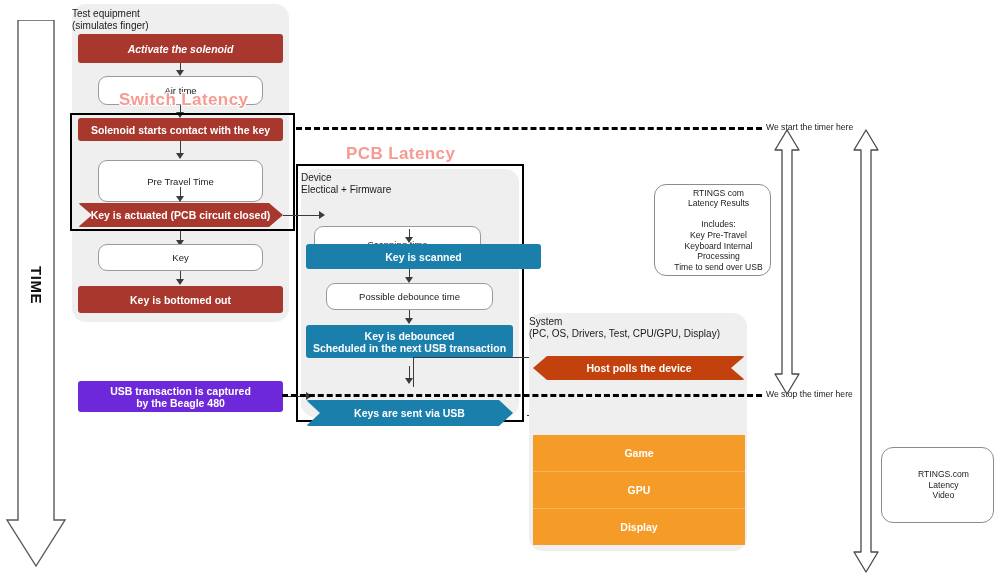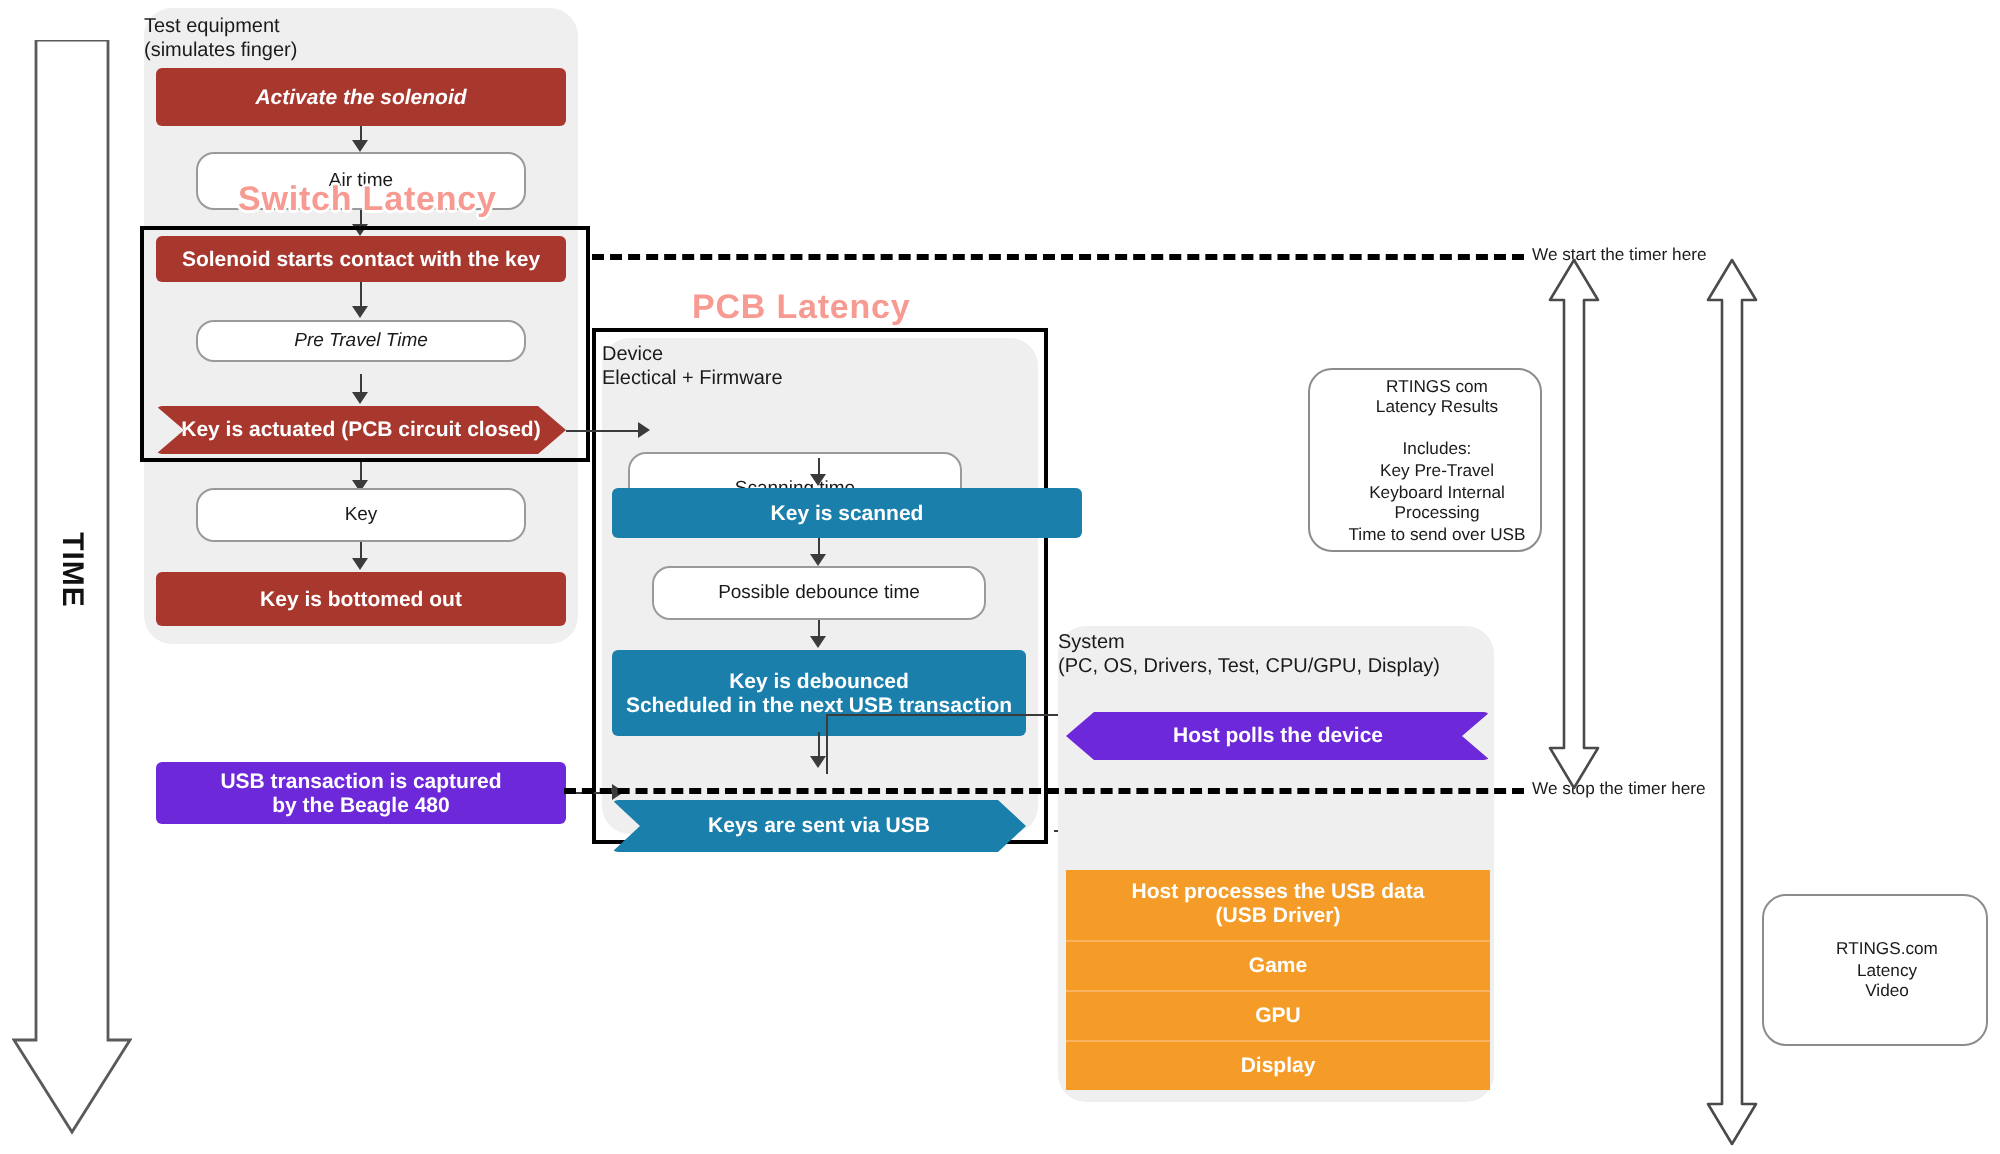--- a/index.html
+++ b/index.html
@@ -28,21 +28,21 @@
   .node-white{
     background:#ffffff;border:1px solid #9a9a9a;border-radius:9px;
     font-size:9.5px;color:#1a1a1a;
   }
   .node-solid{
     color:#ffffff;font-weight:bold;font-size:10.5px;line-height:12px;
   }
   .red{background:#a8372e;}
   .blue{background:#1b7fac;}
   .teal{background:#6d28d9;}
-  .orange{background:#6d28d9;}
+  .orange{background:#c2410c;}
 
   
   .chev-right{
     clip-path:polygon(0 0, calc(100% - 14px) 0, 100% 50%, calc(100% - 14px) 100%, 0 100%, 14px 50%);
   }
   
   .chev-left{
     clip-path:polygon(14px 0, 100% 0, calc(100% - 14px) 50%, 100% 100%, 14px 100%, 0 50%);
   }
 
@@ -128,21 +128,21 @@
 <div class="abs arrow-down" style="left:176px;top:112px;"></div>
 
 <div class="abs group-outline" style="left:70px;top:113px;width:225px;height:118px;"></div>
 
 <div class="abs node node-solid red" style="left:78px;top:118px;width:205px;height:23px;">
   <span>Solenoid starts contact with the key</span>
 </div>
 <div class="abs vline" style="left:180px;top:141px;height:14px;"></div>
 <div class="abs arrow-down" style="left:176px;top:153px;"></div>
 
-<div class="abs node node-white" style="left:98px;top:160px;width:165px;height:21px;font-style:italic;">
+<div class="abs node node-white" style="left:98px;top:160px;width:165px;height:42px;">
   <span>Pre Travel Time</span>
 </div>
 <div class="abs vline" style="left:180px;top:187px;height:12px;"></div>
 <div class="abs arrow-down" style="left:176px;top:196px;"></div>
 
 <div class="abs node node-solid red chev-right" style="left:78px;top:203px;width:205px;height:24px;">
   <span>Key is actuated (PCB circuit closed)</span>
 </div>
 
 <div class="abs vline" style="left:180px;top:231px;height:12px;"></div>
@@ -183,21 +183,21 @@
 </div>
 <div class="abs vline" style="left:409px;top:269px;height:11px;"></div>
 <div class="abs arrow-down" style="left:405px;top:277px;"></div>
 
 <div class="abs node node-white" style="left:326px;top:283px;width:167px;height:27px;">
   <span>Possible debounce time</span>
 </div>
 <div class="abs vline" style="left:409px;top:310px;height:11px;"></div>
 <div class="abs arrow-down" style="left:405px;top:318px;"></div>
 
-<div class="abs node node-solid blue" style="left:306px;top:325px;width:207px;height:43px;">
+<div class="abs node node-solid blue" style="left:306px;top:325px;width:207px;height:33px;">
   <span style="white-space:pre-line;">Key is debounced
 Scheduled in the next USB transaction</span>
 </div>
 <div class="abs vline" style="left:409px;top:366px;height:15px;"></div>
 <div class="abs arrow-down" style="left:405px;top:378px;"></div>
 
 <div class="abs node node-solid blue chev-right" style="left:306px;top:400px;width:207px;height:26px;align-items:center;">
   <span>Keys are sent via USB</span>
 </div>
 
@@ -217,24 +217,20 @@
 
 <div class="abs lane" style="left:529px;top:313px;width:218px;height:238px;"></div>
 <div class="abs lane-title" style="left:529px;top:316px;width:218px;">System
 (PC, OS, Drivers, Test, CPU/GPU, Display)</div>
 
 <div class="abs node node-solid orange chev-left" style="left:533px;top:356px;width:212px;height:24px;">
   <span>Host polls the device</span>
 </div>
 
 <div class="abs" style="left:533px;top:435px;width:212px;height:110px;display:flex;flex-direction:column;">
-  <div class="stack-row" style="flex:1.45;">
-    <span>Host processes the USB data
-(USB Driver)</span>
-  </div>
   <div class="stack-row" style="flex:1;">
     <span>Game</span>
   </div>
   <div class="stack-row" style="flex:1;">
     <span>GPU</span>
   </div>
   <div class="stack-row" style="flex:1;">
     <span>Display</span>
   </div>
 </div>

